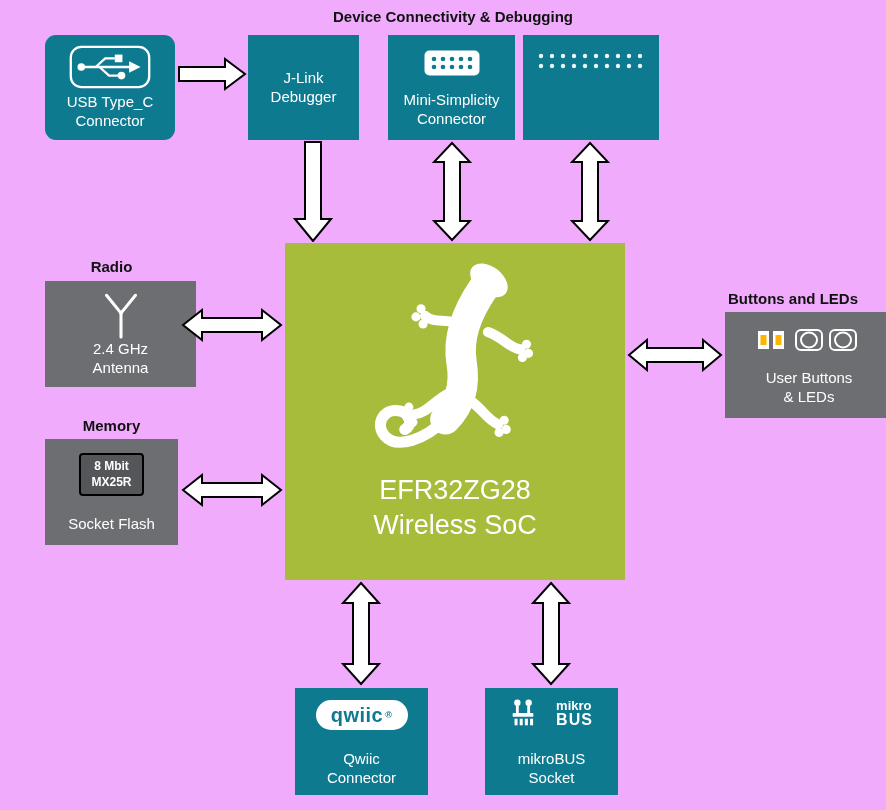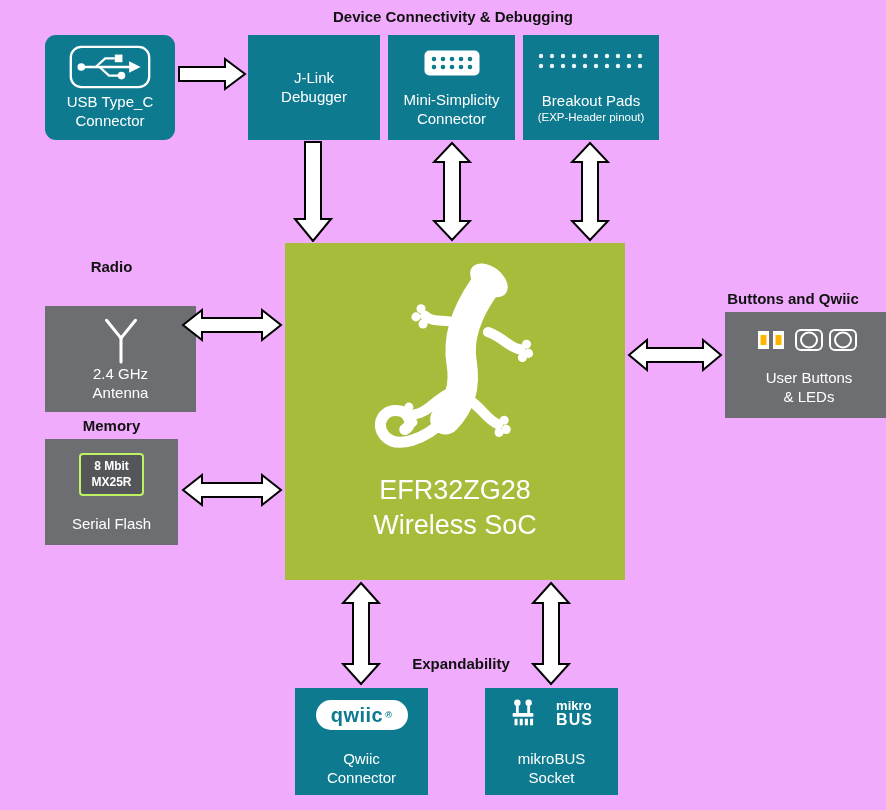--- a/index.html
+++ b/index.html
@@ -11,21 +11,21 @@
        align-items:center;}
   .teal{background:#0e7a90;}
   .gray{background:#6d6e71;}
   .green{background:#a6bc3a;}
   .lbl{text-align:center;color:#fff;font-size:15px;line-height:1.22;}
   .lbl span{display:block;}
   .lbl .sub{font-size:11.5px;}
   .arrow{position:absolute;}
   .soc-lbl{text-align:center;color:#fff;font-size:27px;line-height:1.3;}
   .soc-lbl span{display:block;}
-  .chip{background:#55565a;border:2px solid #bef264;border-radius:4px;
+  .chip{background:#55565a;border:2px solid #000000;border-radius:4px;
         padding:4px 10px;color:#fff;font-weight:bold;font-size:12px;
         line-height:1.3;text-align:center;}
   .chip span{display:block;}
   .pill{background:#fff;border-radius:15px;height:30px;min-width:92px;
         display:flex;align-items:center;justify-content:center;
         color:#0e7a90;font-weight:bold;font-size:20px;letter-spacing:.5px;}
   .pill sup{font-size:9px;margin-left:2px;}
   .mb-logo{display:flex;align-items:center;gap:20px;color:#fff;}
   .mb-text{display:flex;flex-direction:column;line-height:1.05;text-align:left;}
   .mb-text .t1{font-size:13px;font-weight:600;}
@@ -33,22 +33,21 @@
   .mt-auto{margin-top:auto;}
 </style>
 </head>
 <body>
 
 <div class="stage">
 
   <div class="sec-label" style="left:283px;top:8px;width:340px;">Device Connectivity &amp; Debugging</div>
   <div class="sec-label" style="left:45px;top:258px;width:133px;">Radio</div>
   <div class="sec-label" style="left:45px;top:417px;width:133px;">Memory</div>
-  <div class="sec-label" style="left:700px;top:290px;width:186px;">Buttons and Qwiic</div>
-  <div class="sec-label" style="left:381px;top:655px;width:160px;">Expandability</div>
+  <div class="sec-label" style="left:700px;top:290px;width:186px;">Buttons and LEDs</div>
 
   <div class="box teal" style="left:45px;top:35px;width:130px;height:105px;padding:8px 4px 10px;border-radius:11px;">
     <svg width="84" height="44" viewBox="0 0 86 46" style="margin-top:2px;">
       <rect x="2" y="2" width="82" height="42" rx="11" fill="none" stroke="#fff" stroke-width="2.4"></rect>
       <g stroke="#fff" fill="none" stroke-width="2.4">
         <path d="M14,23 L64,23"></path>
         <path d="M28,23 L38,14 L48,14"></path>
         <path d="M32,23 L42,32 L52,32"></path>
       </g>
       <g fill="#fff">
@@ -61,21 +60,21 @@
     <div class="lbl mt-auto">
       <span>USB Type_C</span>
       <span>Connector</span>
     </div>
   </div>
 
   <svg class="arrow" style="left:177px;top:57px;" width="70" height="34" viewBox="0 0 70 34">
     <polygon points="2,10 48,10 48,2 68,17 48,32 48,24 2,24" fill="#fff" stroke="#000" stroke-width="2"></polygon>
   </svg>
 
-  <div class="box teal" style="left:248px;top:35px;width:132px;height:105px;justify-content:center;">
+  <div class="box teal" style="left:248px;top:35px;width:111px;height:105px;justify-content:center;">
     <div class="lbl">
       <span>J-Link</span>
       <span>Debugger</span>
     </div>
   </div>
 
   <div class="box teal" style="left:388px;top:35px;width:127px;height:105px;padding:14px 4px 12px;">
     <svg width="58" height="28" viewBox="0 0 58 28">
       <rect x="1.5" y="1.5" width="55" height="25" rx="5" fill="#fff"></rect>
       <g fill="#0e7a90">
@@ -115,24 +114,20 @@
           <circle cx="28" cy="15" r="2.2"></circle>
           <circle cx="39" cy="15" r="2.2"></circle>
           <circle cx="50" cy="15" r="2.2"></circle>
           <circle cx="61" cy="15" r="2.2"></circle>
           <circle cx="72" cy="15" r="2.2"></circle>
           <circle cx="83" cy="15" r="2.2"></circle>
           <circle cx="94" cy="15" r="2.2"></circle>
           <circle cx="105" cy="15" r="2.2"></circle>
       </g>
     </svg>
-    <div class="lbl mt-auto">
-      <span>Breakout Pads</span>
-      <span class="sub">(EXP-Header pinout)</span>
-    </div>
   </div>
 
   <svg class="arrow" style="left:293px;top:141px;" width="40" height="101" viewBox="0 0 40 101">
     <polygon points="12,1 28,1 28,78 38,78 20,100 2,78 12,78" fill="#fff" stroke="#000" stroke-width="2"></polygon>
   </svg>
   <svg class="arrow" style="left:432px;top:141px;" width="40" height="101" viewBox="0 0 40 101">
     <polygon points="20,2 38,21 28,21 28,80 38,80 20,99 2,80 12,80 12,21 2,21" fill="#fff" stroke="#000" stroke-width="2"></polygon>
   </svg>
   <svg class="arrow" style="left:570px;top:141px;" width="40" height="101" viewBox="0 0 40 101">
     <polygon points="20,2 38,21 28,21 28,80 38,80 20,99 2,80 12,80 12,21 2,21" fill="#fff" stroke="#000" stroke-width="2"></polygon>
@@ -163,21 +158,21 @@
           <circle cx="160" cy="174" r="4.5"></circle>
           <circle cx="153" cy="177" r="4.5"></circle>
       </g>
     </svg>
     <div class="soc-lbl" style="margin-top:2px;">
       <span>EFR32ZG28</span>
       <span>Wireless SoC</span>
     </div>
   </div>
 
-  <div class="box gray" style="left:45px;top:281px;width:151px;height:106px;padding:10px 4px 10px;margin-top:25px;">
+  <div class="box gray" style="left:45px;top:281px;width:151px;height:106px;padding:10px 4px 10px;">
     <svg width="60" height="54" viewBox="0 0 60 58">
       <g stroke="#fff" stroke-width="3.6" fill="none" stroke-linecap="round">
         <path d="M30,26 L13,5"></path>
           <path d="M30,26 L47,5"></path>
           <path d="M30,26 L30,54"></path>
       </g>
     </svg>
     <div class="lbl mt-auto">
       <span>2.4 GHz</span>
       <span>Antenna</span>
@@ -186,21 +181,21 @@
   <svg class="arrow" style="left:181px;top:308px;" width="102" height="34" viewBox="0 0 102 34">
     <polygon points="2,17 21,2 21,10 81,10 81,2 100,17 81,32 81,24 21,24 21,32" fill="#fff" stroke="#000" stroke-width="2"></polygon>
   </svg>
 
   <div class="box gray" style="left:45px;top:439px;width:133px;height:106px;padding:14px 4px 12px;">
     <div class="chip">
       <span>8 Mbit</span>
       <span>MX25R</span>
     </div>
     <div class="lbl mt-auto">
-      <span>Serial Flash</span>
+      <span>Socket Flash</span>
     </div>
   </div>
   <svg class="arrow" style="left:181px;top:473px;" width="102" height="34" viewBox="0 0 102 34">
     <polygon points="2,17 21,2 21,10 81,10 81,2 100,17 81,32 81,24 21,24 21,32" fill="#fff" stroke="#000" stroke-width="2"></polygon>
   </svg>
 
   <svg class="arrow" style="left:627px;top:338px;" width="96" height="34" viewBox="0 0 96 34">
     <polygon points="2,17 20,2 20,10 76,10 76,2 94,17 76,32 76,24 20,24 20,32" fill="#fff" stroke="#000" stroke-width="2"></polygon>
   </svg>
   <div class="box gray" style="left:725px;top:312px;width:168px;height:106px;padding:14px 4px 12px;">

